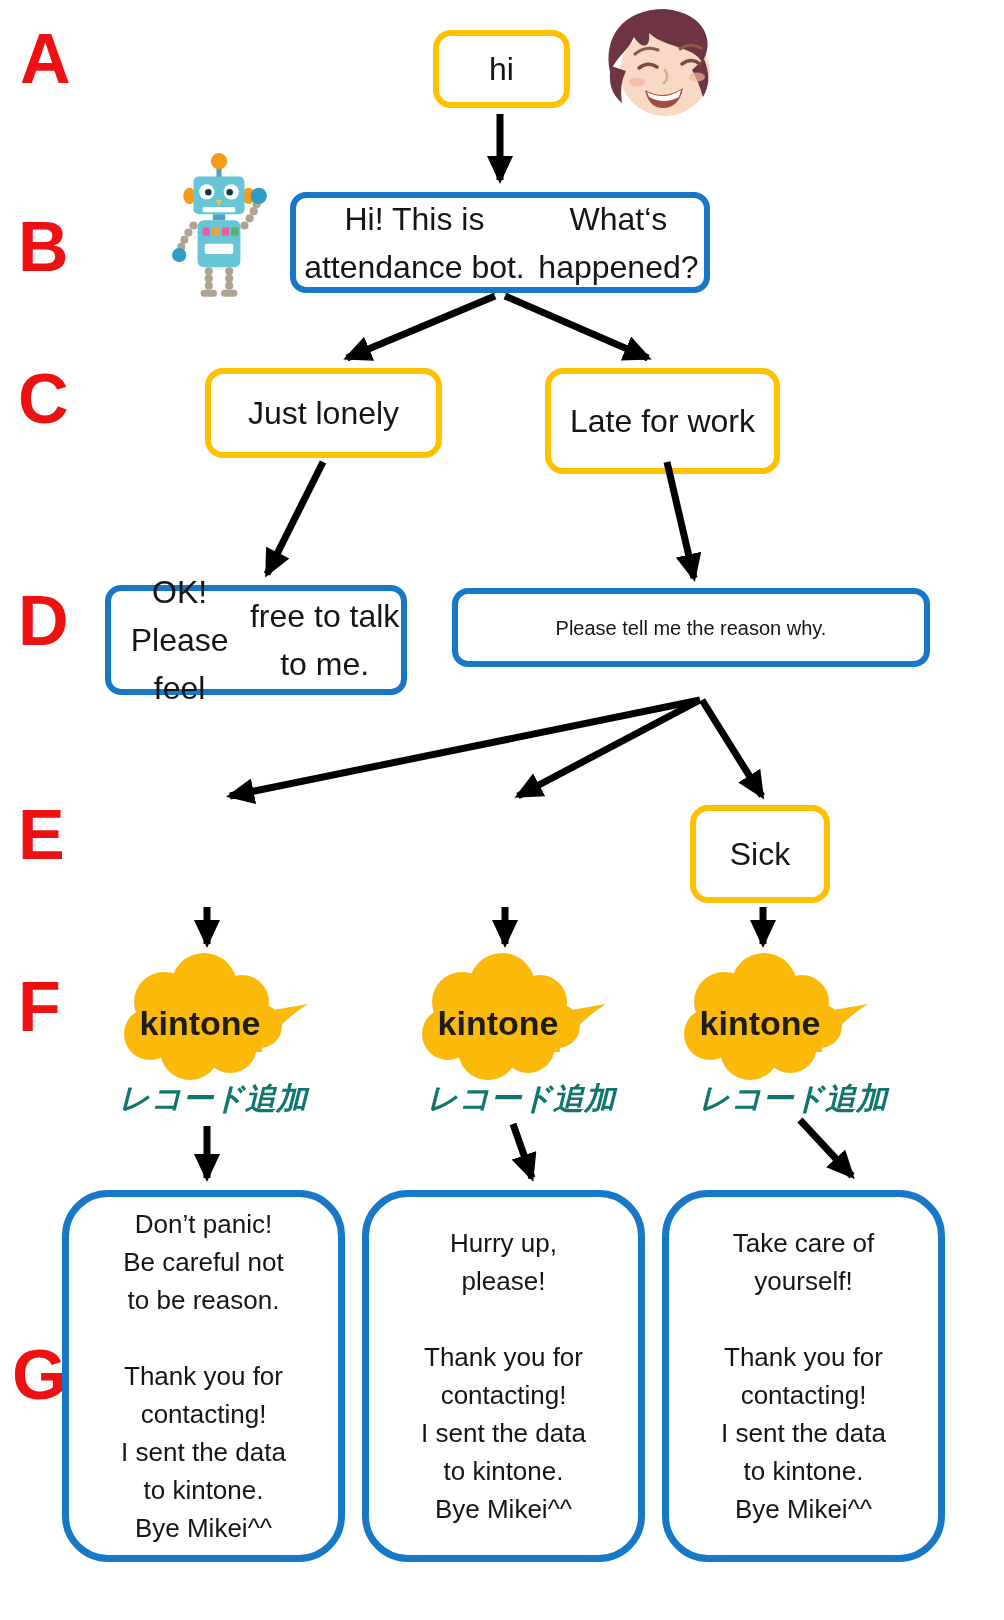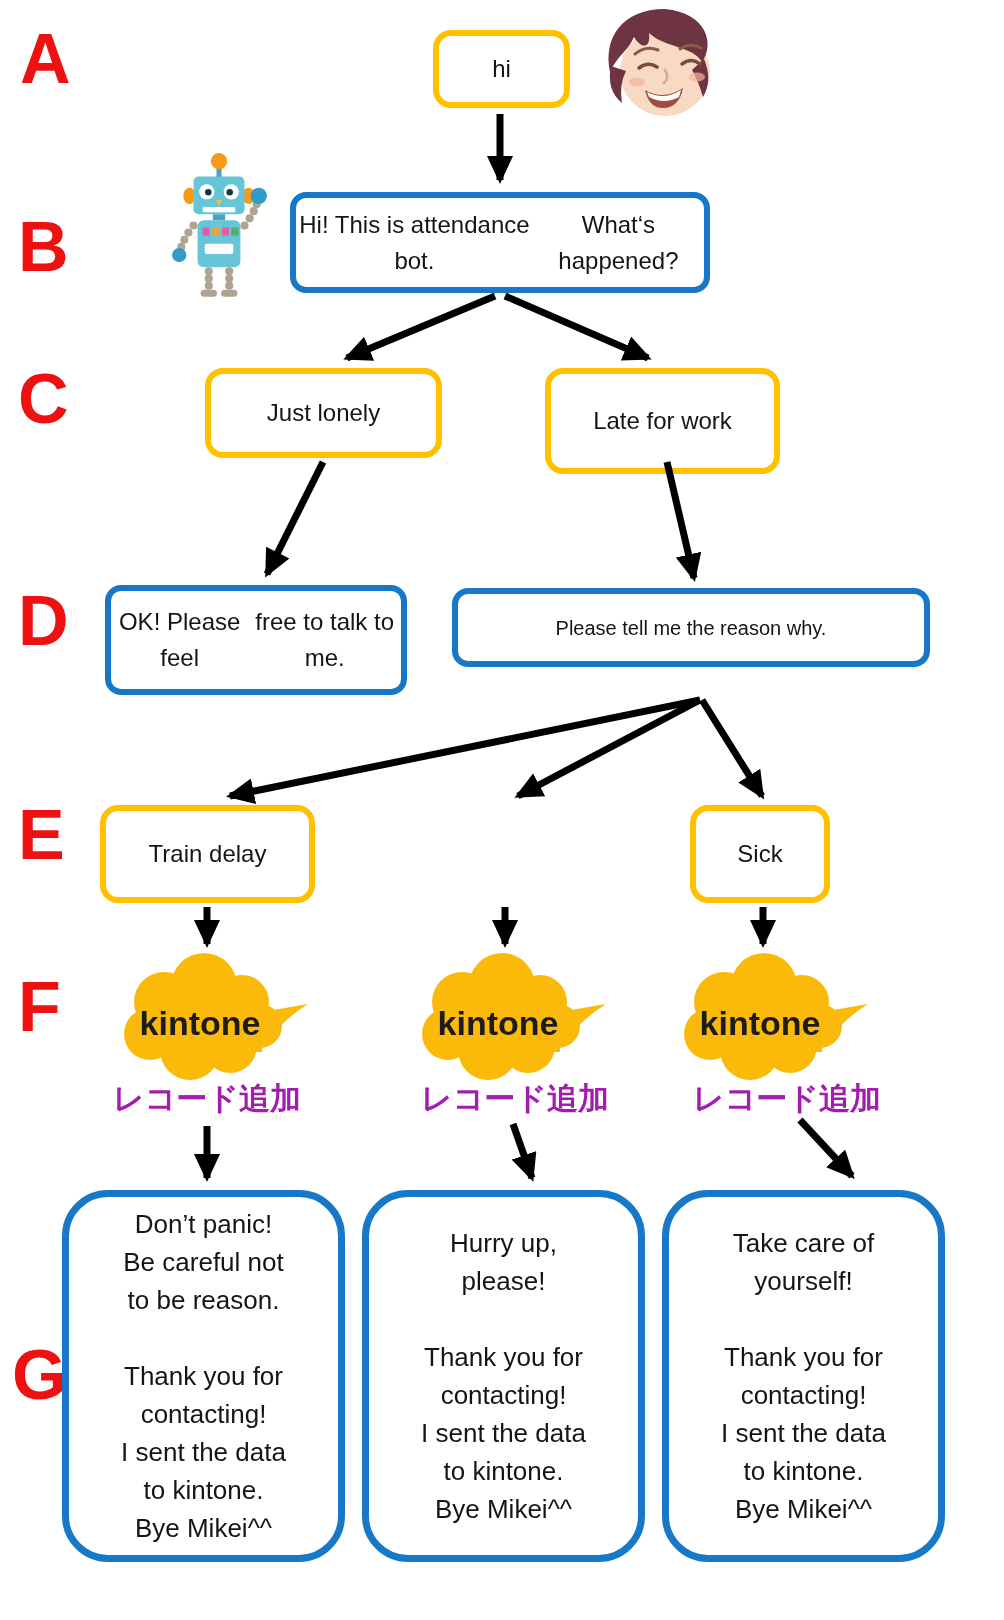--- a/index.html
+++ b/index.html
@@ -2,31 +2,31 @@
 <html><head>
 <meta charset="utf-8">
 <style>
   html,body{margin:0;padding:0;background:#ffffff;}
   #page{position:relative;width:1004px;height:1620px;background:#ffffff;overflow:hidden;
         font-family:"Liberation Sans","DejaVu Sans",sans-serif;color:#151515;}
 
   .row-label{position:absolute;font-size:70px;font-weight:bold;color:#EE1111;line-height:1;}
 
   .ybox,.bbox{position:absolute;background:#fff;display:flex;align-items:center;justify-content:center;
-              text-align:center;font-size:24px;color:#151515;box-sizing:border-box;}
+              text-align:center;font-size:32px;color:#151515;box-sizing:border-box;}
   .ybox{border:6px solid #FFC000;border-radius:18px;}
   .bbox{border:6px solid #1778C8;border-radius:16px;flex-direction:row;line-height:1.5;}
 
   .gbox{position:absolute;top:1190px;width:283px;height:372px;border:7px solid #1778C8;border-radius:46px;
         background:#fff;display:flex;flex-direction:column;justify-content:center;text-align:center;
         font-size:26px;color:#151515;padding:4px 4px;box-sizing:border-box;}
   .gline{height:38px;line-height:38px;}
 
-  .record-label{position:absolute;width:200px;text-align:center;font-size:31px;font-weight:bold;color:#a21caf;
-                font-family:"Liberation Sans","DejaVu Sans",sans-serif;}
+  .record-label{position:absolute;width:200px;text-align:right;font-size:31px;font-weight:bold;color:#0f766e;
+                font-family:"Liberation Sans","DejaVu Sans",sans-serif;font-style:italic;}
 
   .cloud{position:absolute;width:200px;height:140px;}
   .cloud text{font-family:"Liberation Sans","DejaVu Sans",sans-serif;}
 
   #arrows{position:absolute;left:0;top:0;pointer-events:none;}
   #arrows line{stroke:#000;stroke-width:7;}
 
   .sprite{position:absolute;}
 </style>
 </head>
@@ -116,23 +116,20 @@
   </div>
 
   <div class="bbox" style="left:105px;top:585px;width:302px;height:110px">
     <div>OK! Please feel</div>
     <div>free to talk to me.</div>
   </div>
   <div class="bbox" style="left:452px;top:588px;width:478px;height:79px;font-size:20px">
     <div>Please tell me the reason why.</div>
   </div>
 
-  <div class="ybox" style="left:100px;top:805px;width:215px;height:98px">
-    <span>Train delay</span>
-  </div>
   <div class="ybox" style="left:690px;top:805px;width:140px;height:98px">
     <span>Sick</span>
   </div>
 
   <svg class="cloud" style="left:112px;top:950px" viewBox="0 0 200 140">
     <g fill="#FBB90A">
       <circle cx="52" cy="52" r="30"></circle>
         <circle cx="92" cy="36" r="33"></circle>
         <circle cx="130" cy="52" r="27"></circle>
       <circle cx="38" cy="84" r="26"></circle>

